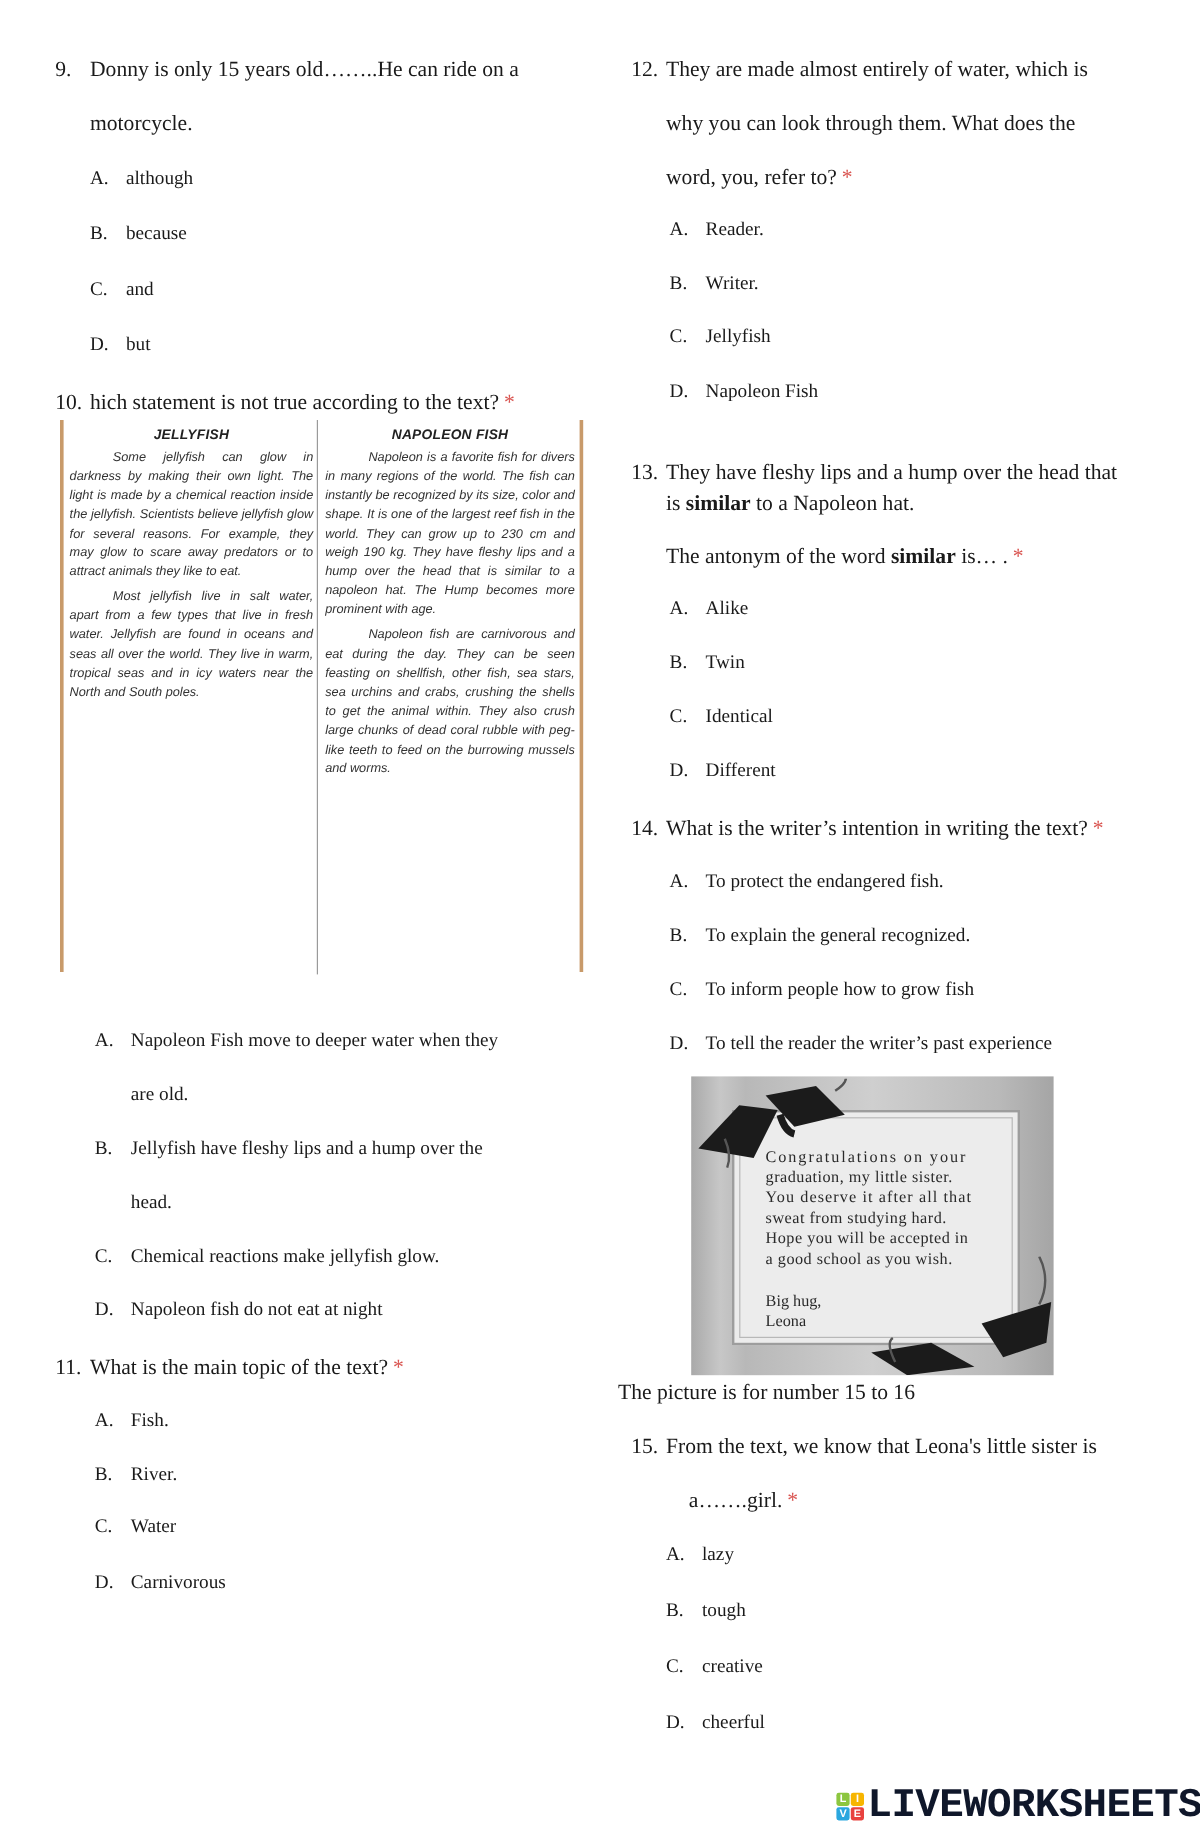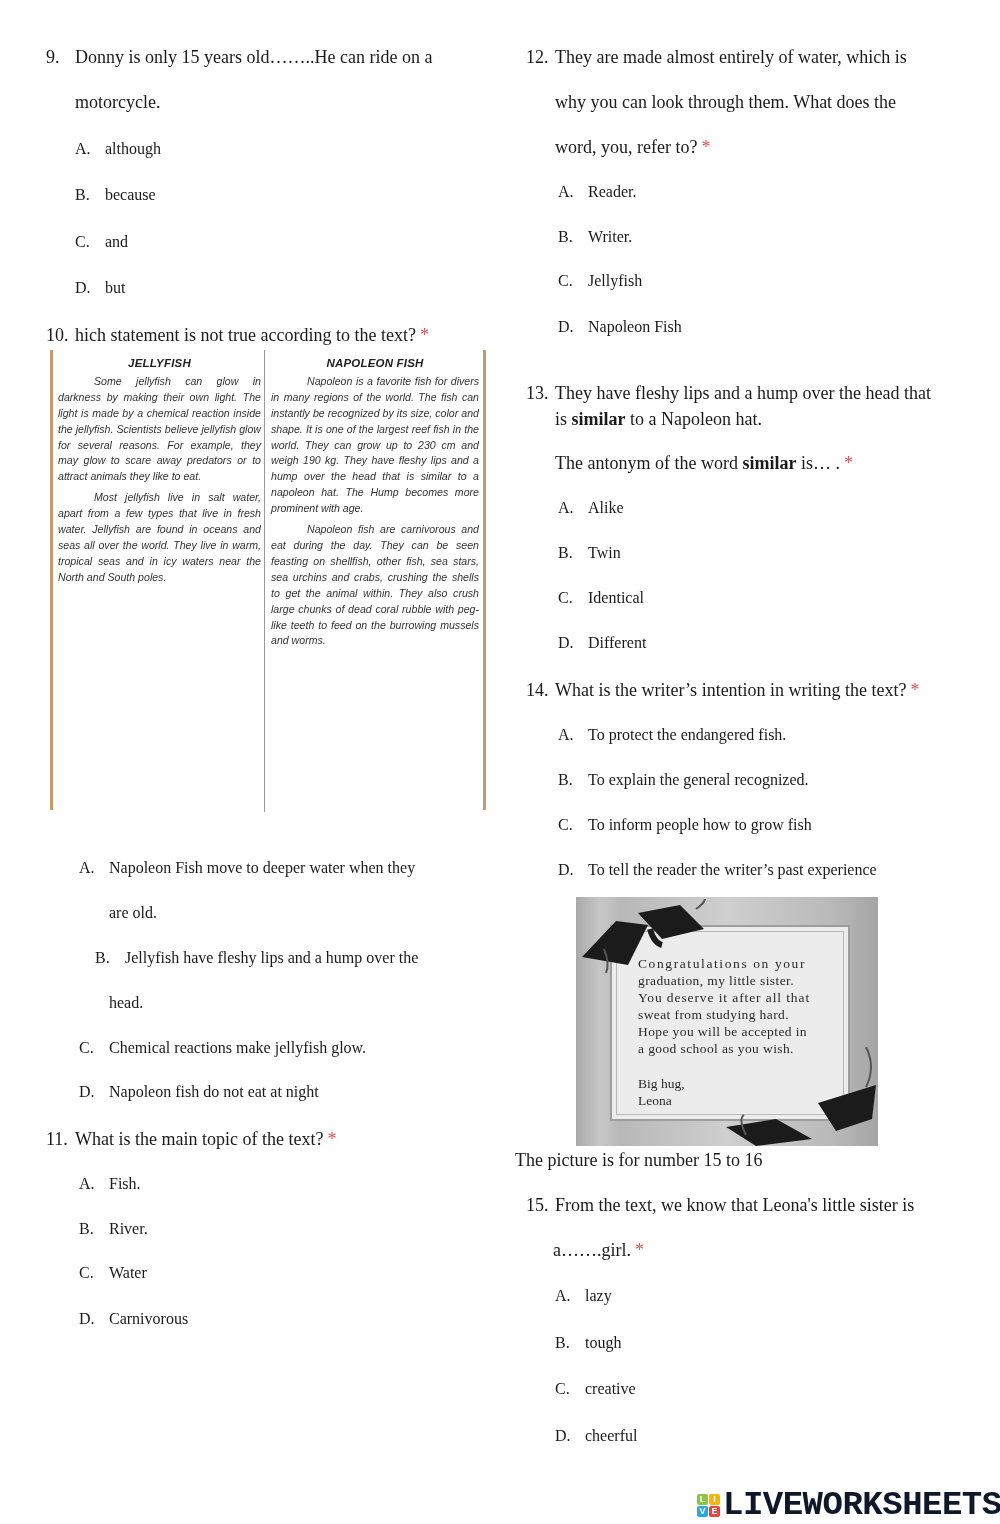--- a/index.html
+++ b/index.html
@@ -76,21 +76,21 @@
   </div>
   <div class="pcol right">
     <h4>NAPOLEON FISH</h4>
     <p>Napoleon is a favorite fish for divers in many regions of the world. The fish can instantly be recognized by its size, color and shape. It is one of the largest reef fish in the world. They can grow up to 230 cm and weigh 190 kg. They have fleshy lips and a hump over the head that is similar to a napoleon hat. The Hump becomes more prominent with age.</p>
     <p>Napoleon fish are carnivorous and eat during the day. They can be seen feasting on shellfish, other fish, sea stars, sea urchins and crabs, crushing the shells to get the animal within. They also crush large chunks of dead coral rubble with peg-like teeth to feed on the burrowing mussels and worms.</p>
   </div>
 </div>
 
 <div class="opt" style="left:79px; top:857px;"><span class="letter">A.</span><span>Napoleon Fish move to deeper water when they</span></div>
 <div class="opt" style="left:109px; top:902px;">are old.</div>
-<div class="opt" style="left:95px; top:947px;"><span class="letter">B.</span><span>Jellyfish have fleshy lips and a hump over the</span></div>
+<div class="opt" style="left:79px; top:947px;"><span class="letter">B.</span><span>Jellyfish have fleshy lips and a hump over the</span></div>
 <div class="opt" style="left:109px; top:992px;">head.</div>
 <div class="opt" style="left:79px; top:1037px;"><span class="letter">C.</span><span>Chemical reactions make jellyfish glow.</span></div>
 <div class="opt" style="left:79px; top:1081px;"><span class="letter">D.</span><span>Napoleon fish do not eat at night</span></div>
 
 <div class="qline" style="left:46px; top:1128px;">
   <span class="qnum" style="width:29px;">11.</span><span>What is the main topic of the text?</span><span class="star">*</span>
 </div>
 <div class="opt" style="left:79px; top:1173px;"><span class="letter">A.</span><span>Fish.</span></div>
 <div class="opt" style="left:79px; top:1218px;"><span class="letter">B.</span><span>River.</span></div>
 <div class="opt" style="left:79px; top:1262px;"><span class="letter">C.</span><span>Water</span></div>
@@ -153,21 +153,21 @@
     <div>Big hug,</div>
     <div>Leona</div>
   </div>
 </div>
 
 <div class="caption">The picture is for number 15 to 16</div>
 
 <div class="qline" style="left:526px; top:1194px;">
   <span class="qnum" style="width:29px;">15.</span><span>From the text, we know that Leona's little sister is</span>
 </div>
-<div class="qline" style="left:553px; top:1239px;"><span>a…….girl.</span><span class="star">*</span></div>
+<div class="qline" style="left:574px; top:1239px;"><span>a…….girl.</span><span class="star">*</span></div>
 <div class="opt" style="left:555px; top:1285px;"><span class="letter">A.</span><span>lazy</span></div>
 <div class="opt" style="left:555px; top:1332px;"><span class="letter">B.</span><span>tough</span></div>
 <div class="opt" style="left:555px; top:1378px;"><span class="letter">C.</span><span>creative</span></div>
 <div class="opt" style="left:555px; top:1425px;"><span class="letter">D.</span><span>cheerful</span></div>
 
 <div class="logo">
   <div class="tiles">
     <div class="tile" style="background:#8cc63f;">L</div>
     <div class="tile" style="background:#f7b500;">I</div>
     <div class="tile" style="background:#2aa7df;">V</div>

